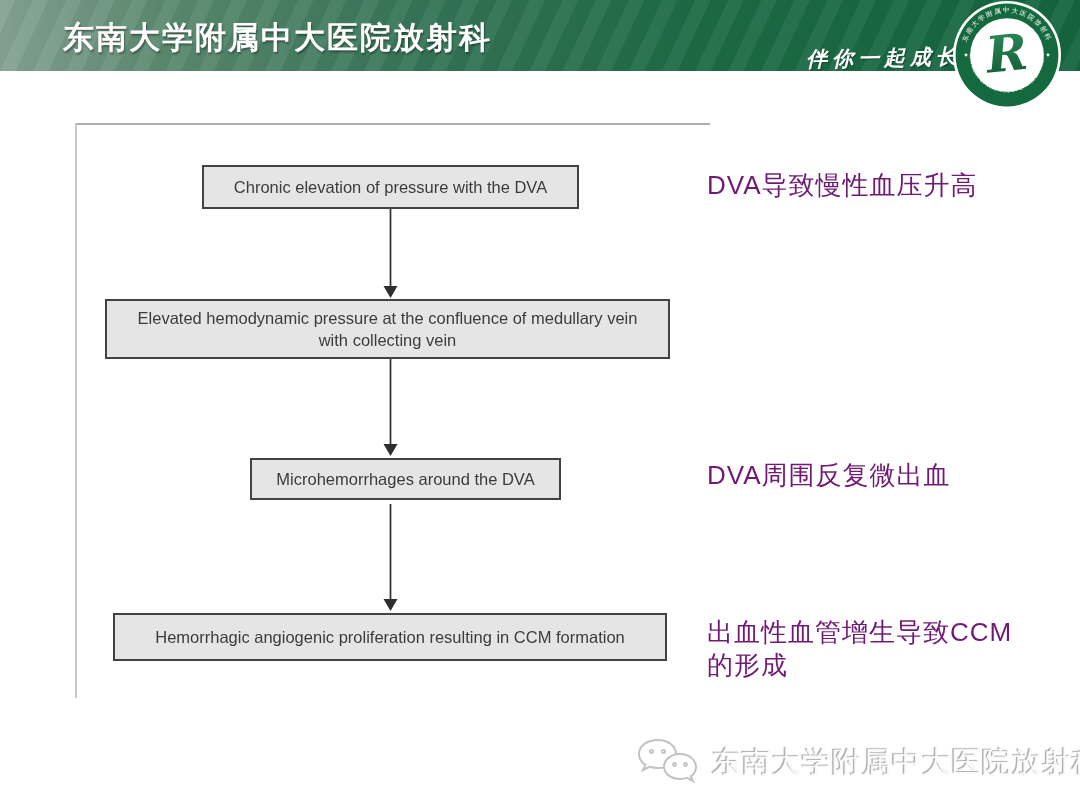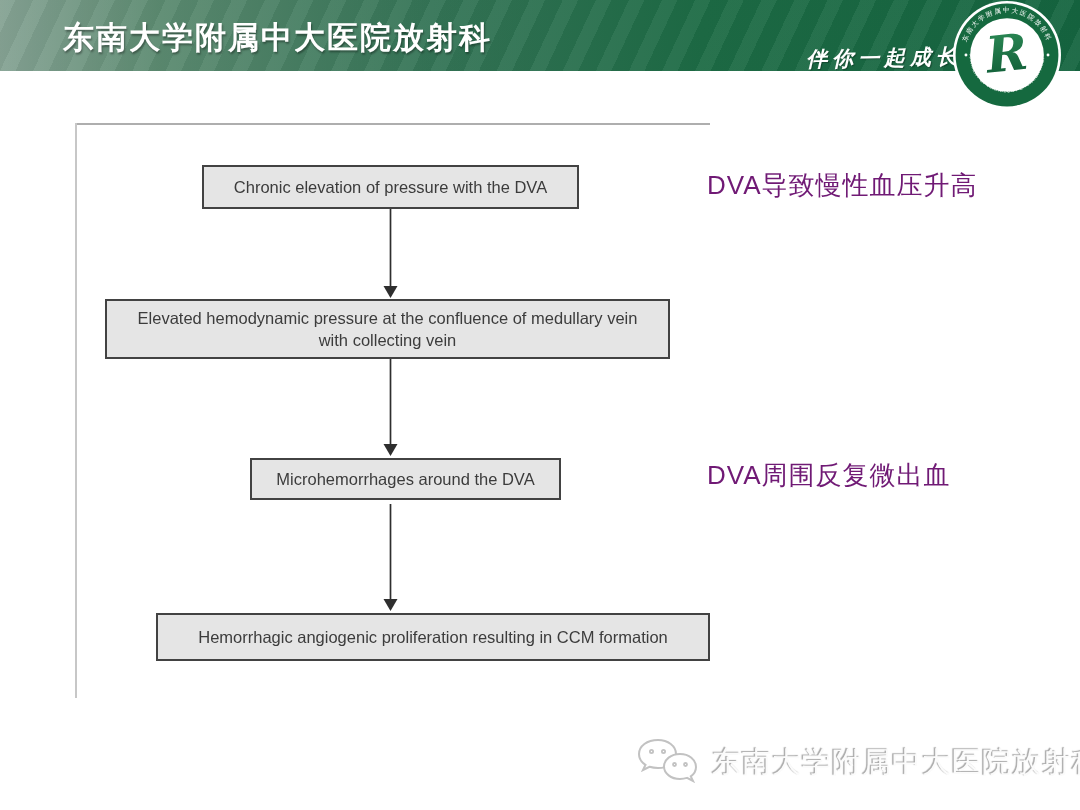--- a/index.html
+++ b/index.html
@@ -36,21 +36,21 @@
   .frame-left{position:absolute;left:75px;top:123px;width:0;height:575px;border-left:2px solid #c7c7c7;}
   
   .flow-box{
     position:absolute;background:#e5e5e5;border:2px solid #424242;
     display:flex;align-items:center;justify-content:center;text-align:center;
     color:#3c3c3c;font-size:16.5px;line-height:1.35;box-sizing:border-box;
   }
   .box-1{left:202px;top:165px;width:377px;height:44px;}
   .box-2{left:105px;top:299px;width:565px;height:60px;padding:0 14px;}
   .box-3{left:250px;top:458px;width:311px;height:42px;}
-  .box-4{left:113px;top:613px;width:554px;height:48px;margin-left:43px;}
+  .box-4{left:113px;top:613px;width:554px;height:48px;}
   
   .arrows-svg{position:absolute;left:0;top:0;width:1080px;height:810px;pointer-events:none;}
   
   .annotation{
     position:absolute;left:707px;color:#701a75;font-size:26px;line-height:33px;
     letter-spacing:1px;white-space:pre-line;
   }
   .ann-1{top:169px;}
   .ann-2{top:294px;}
   .ann-3{top:459px;}
@@ -124,20 +124,22 @@
       <polygon points="383.5,444 397.5,444 390.5,456" fill="#2e2e2e"></polygon>
     </g>
     <g>
       <line x1="390.5" y1="504" x2="390.5" y2="599" stroke="#2e2e2e" stroke-width="1.7"></line>
       <polygon points="383.5,599 397.5,599 390.5,611" fill="#2e2e2e"></polygon>
     </g>
   </svg>
 
   <div class="annotation ann-1">DVA导致慢性血压升高</div>
   <div class="annotation ann-3">DVA周围反复微出血</div>
+  <div class="annotation ann-4">出血性血管增生导致CCM
+的形成</div>
 
   <div class="watermark">
     <svg width="76" height="54" viewBox="0 0 76 54">
       <g fill="#ffffff" stroke="#c2c2c2" stroke-width="2">
         <path d="M 30,4 C 19,4 11,10 11,18 c 0,4.5 2.5,8.3 6.5,10.8 L 15,34 l 6.5,-3.2 c 2.6,0.8 5.5,1.2 8.5,1.2 10,0 18,-6.2 18,-14 C 48,10 40,4 30,4 Z"></path>
         <path d="M 52,18 c -9,0 -16,5.5 -16,12.5 0,7 7,12.5 16,12.5 2.5,0 4.9,-0.4 7,-1.1 L 65,45 l -2.2,-4.6 c 3.2,-2.3 5.2,-5.6 5.2,-9.4 C 68,23.5 61,18 52,18 Z"></path>
       </g>
       <g fill="none" stroke="#c2c2c2" stroke-width="1.8" stroke-linecap="round">
         <circle cx="23.5" cy="15.5" r="1.6"></circle>
         <circle cx="35.5" cy="15.5" r="1.6"></circle>

